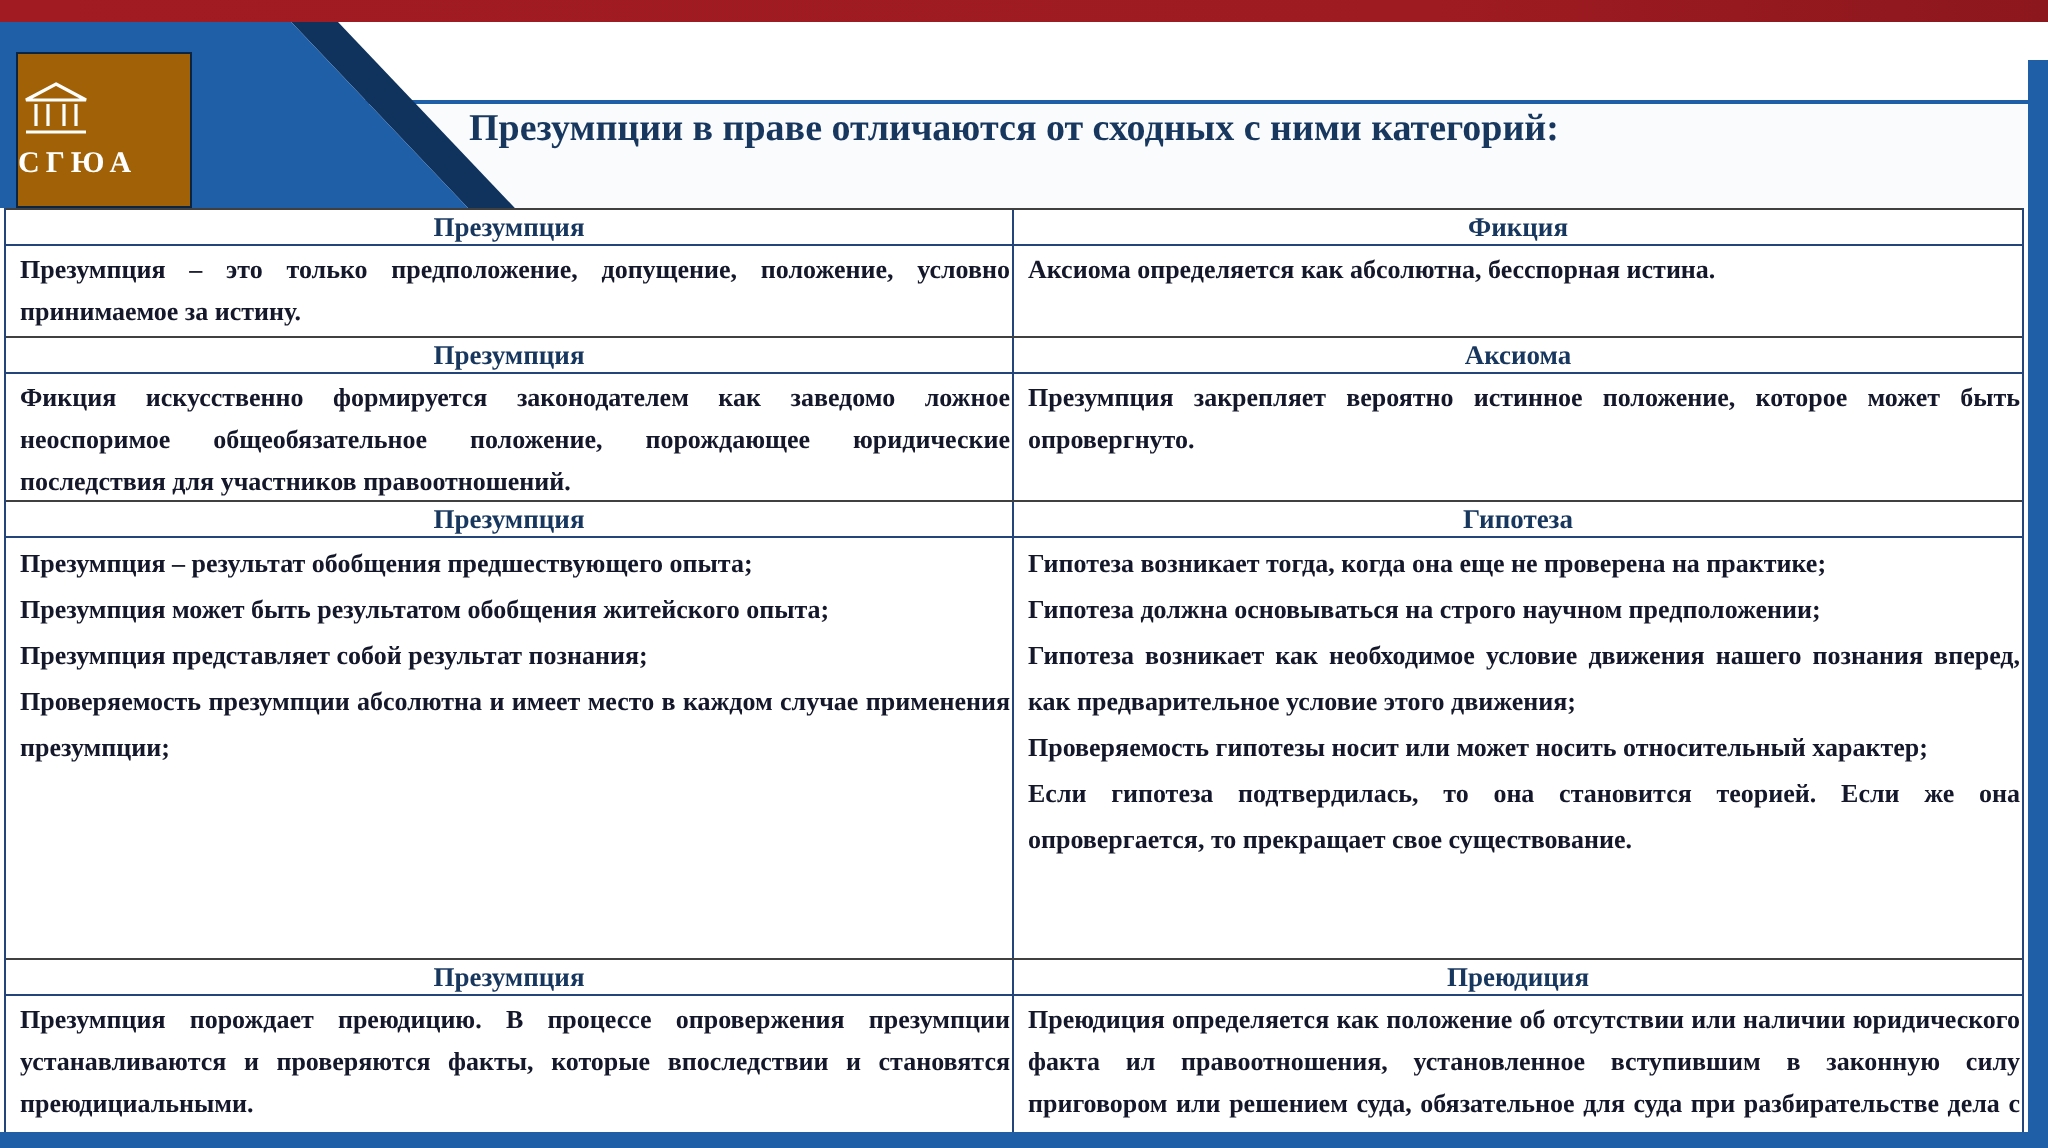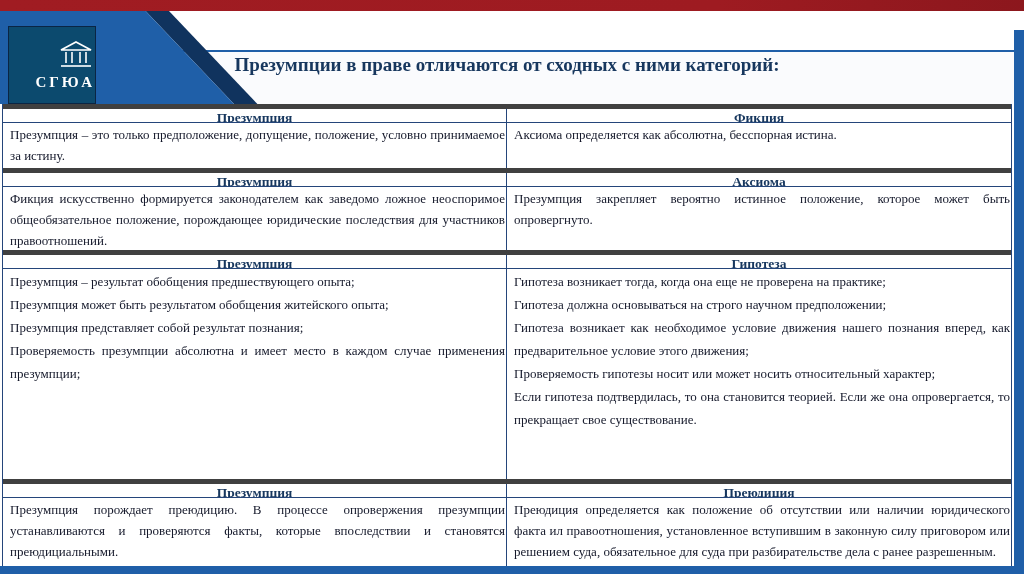--- a/index.html
+++ b/index.html
@@ -46,49 +46,49 @@
   .banner-blue {
     position: absolute; inset: 0; background: #1f5fa8;
     clip-path: polygon(0 0, 56% 0, 90% 100%, 0 100%);
   }
   .banner-dark {
     position: absolute; inset: 0; background: #10335e;
     clip-path: polygon(56% 0, 65% 0, 99% 100%, 90% 100%);
   }
   .logo {
     position: absolute; top: 26px; left: 8px; width: 88px; height: 78px;
-    background: #0c4a6e; z-index: 4;
-    display: flex; flex-direction: column; align-items: flex-end; justify-content: center;
+    background: #a16207; z-index: 4;
+    display: flex; flex-direction: column; align-items: flex-start; justify-content: center;
     border: 1px solid #0a2544;
   }
   .logo-emblem { margin-bottom: 4px; }
   .logo-text {
     color: #ffffff; font-weight: bold; font-size: 15px; letter-spacing: 3px;
   }
   
   .ctable {
     position: absolute; top: 104px; left: 2px; right: 12px; bottom: 0;
     border-left: 1px solid #24457a; border-right: 1px solid #24457a;
     display: flex; flex-direction: column;
     background: #ffffff; z-index: 2;
   }
   .trow { display: flex; width: 100%; overflow: hidden; }
   .trow.head {
     height: 19px; flex: 0 0 19px;
-    border-top: 5px solid #404040; border-bottom: 1px solid #24457a;
+    border-top: 1px solid #404040; border-bottom: 1px solid #24457a;
   }
   .cell { width: 50%; overflow: hidden; }
   .cell:first-child { border-right: 1px solid #24457a; }
   .cell.ch {
     text-align: center; font-weight: bold; color: #17375e;
     font-size: 13.5px; line-height: 17px;
   }
   .cell.cb {
     padding: 1px 1px 2px 7px;
-    font-size: 13px; font-weight: normal; color: #14182a;
+    font-size: 13px; font-weight: bold; color: #14182a;
     line-height: 21px;
     text-align: justify;
     white-space: pre-line;
   }
   .r-c1 { height: 45px; flex: 0 0 45px; }
   .r-c2 { height: 63px; flex: 0 0 63px; }
   .r-c3 { height: 210px; flex: 0 0 210px; }
   .r-c3 .cell.cb { line-height: 23px; }
   .r-c4 { flex: 1 1 auto; }
 </style>

